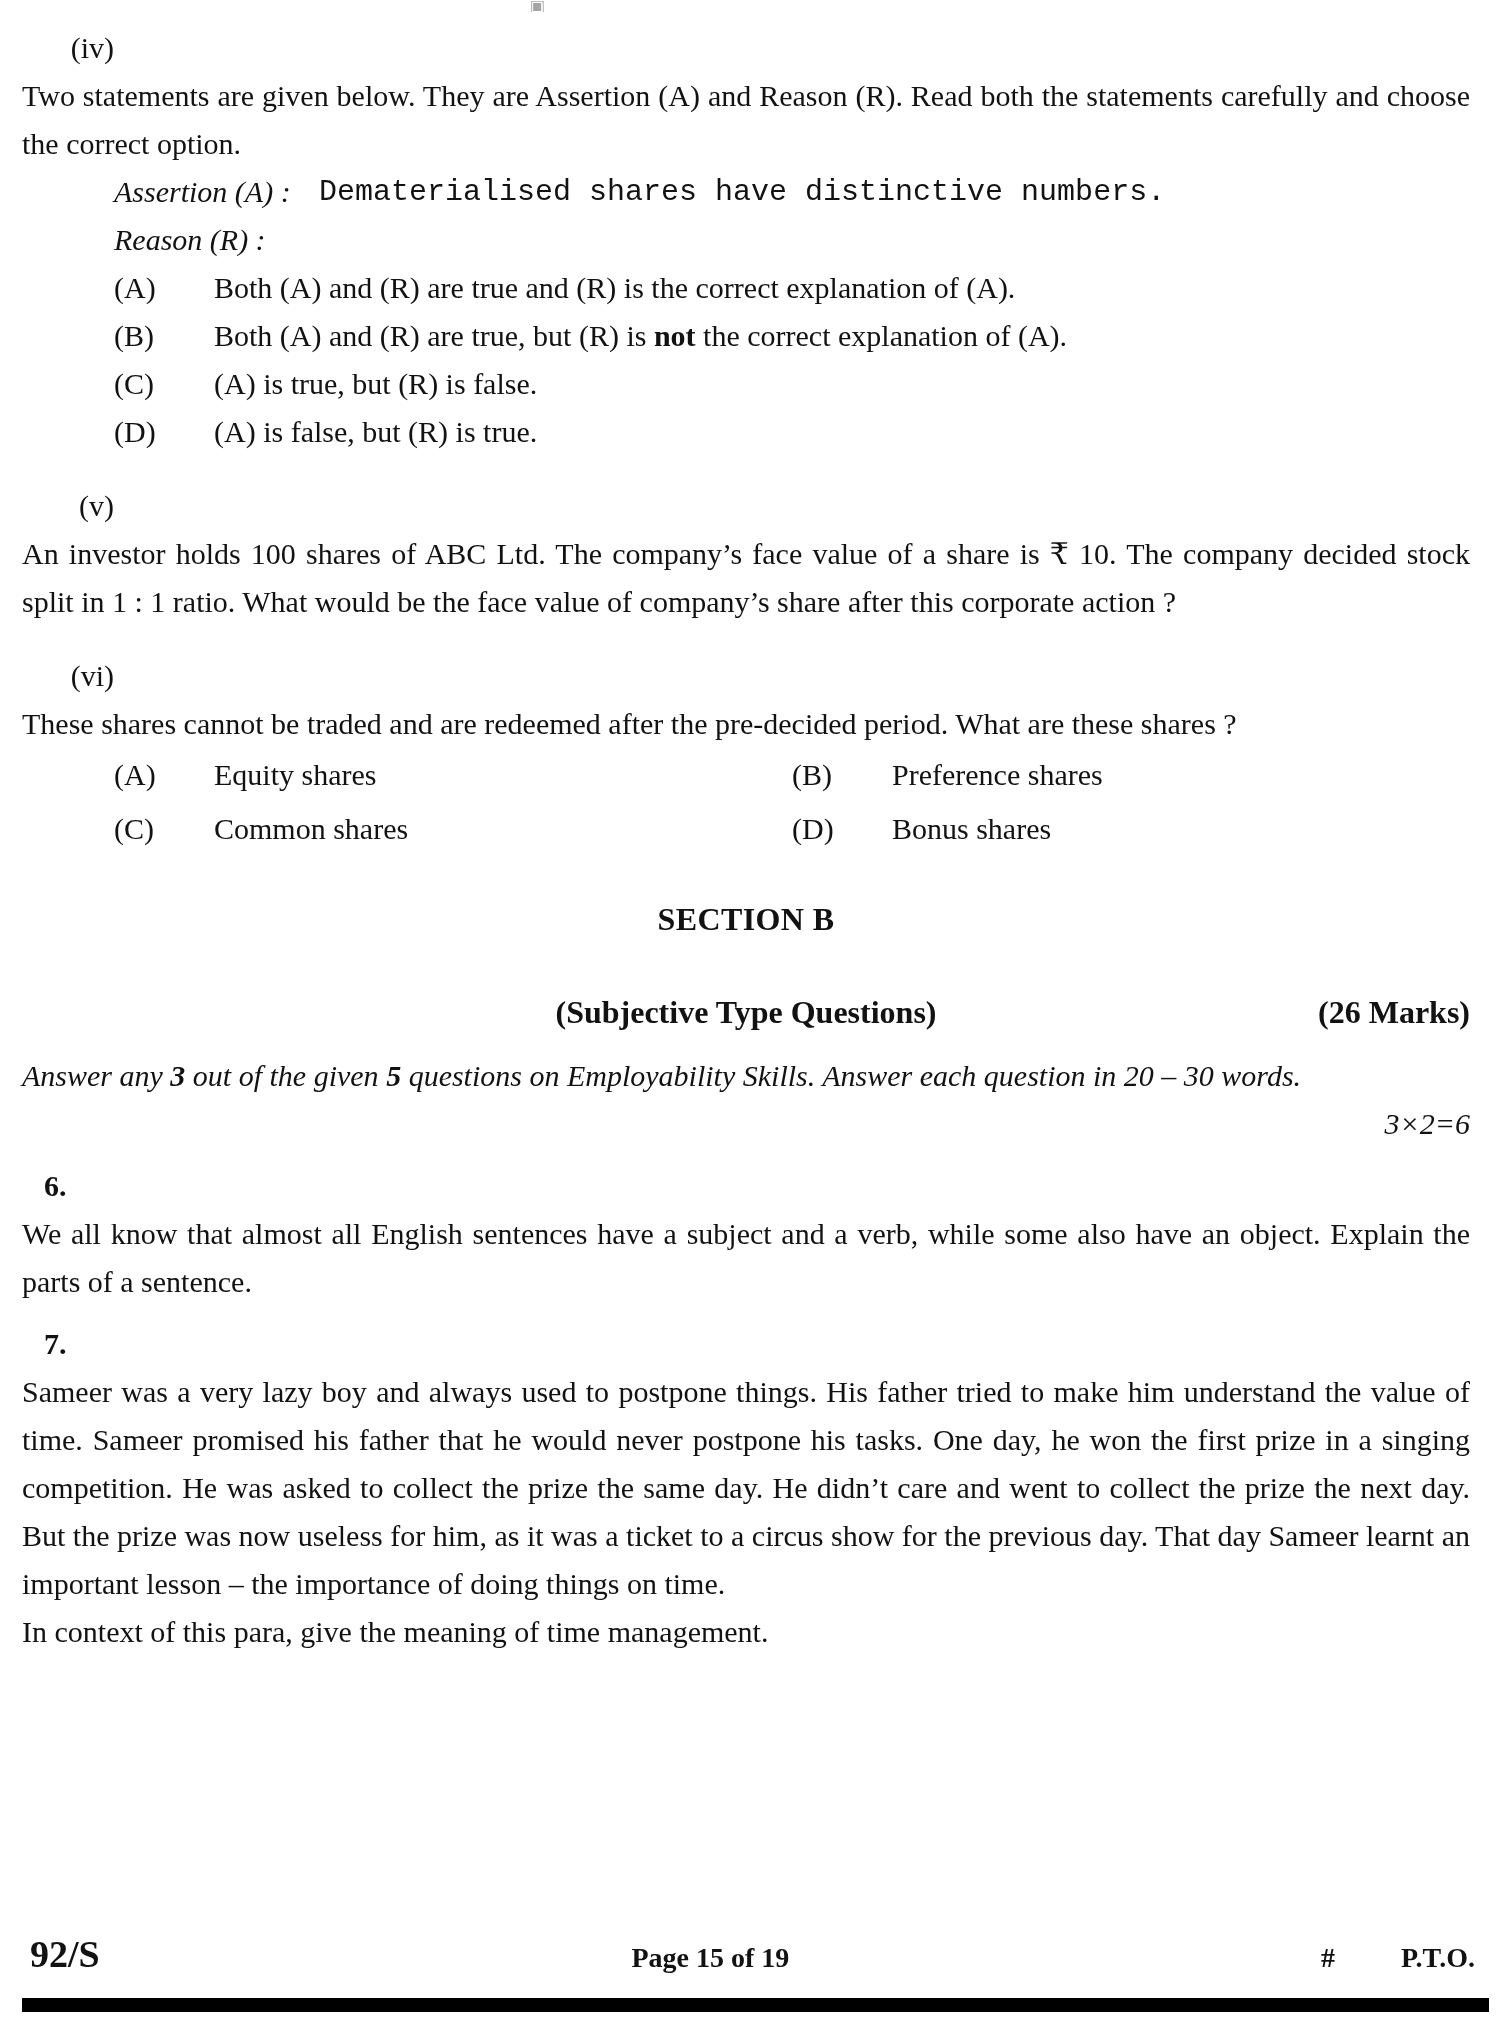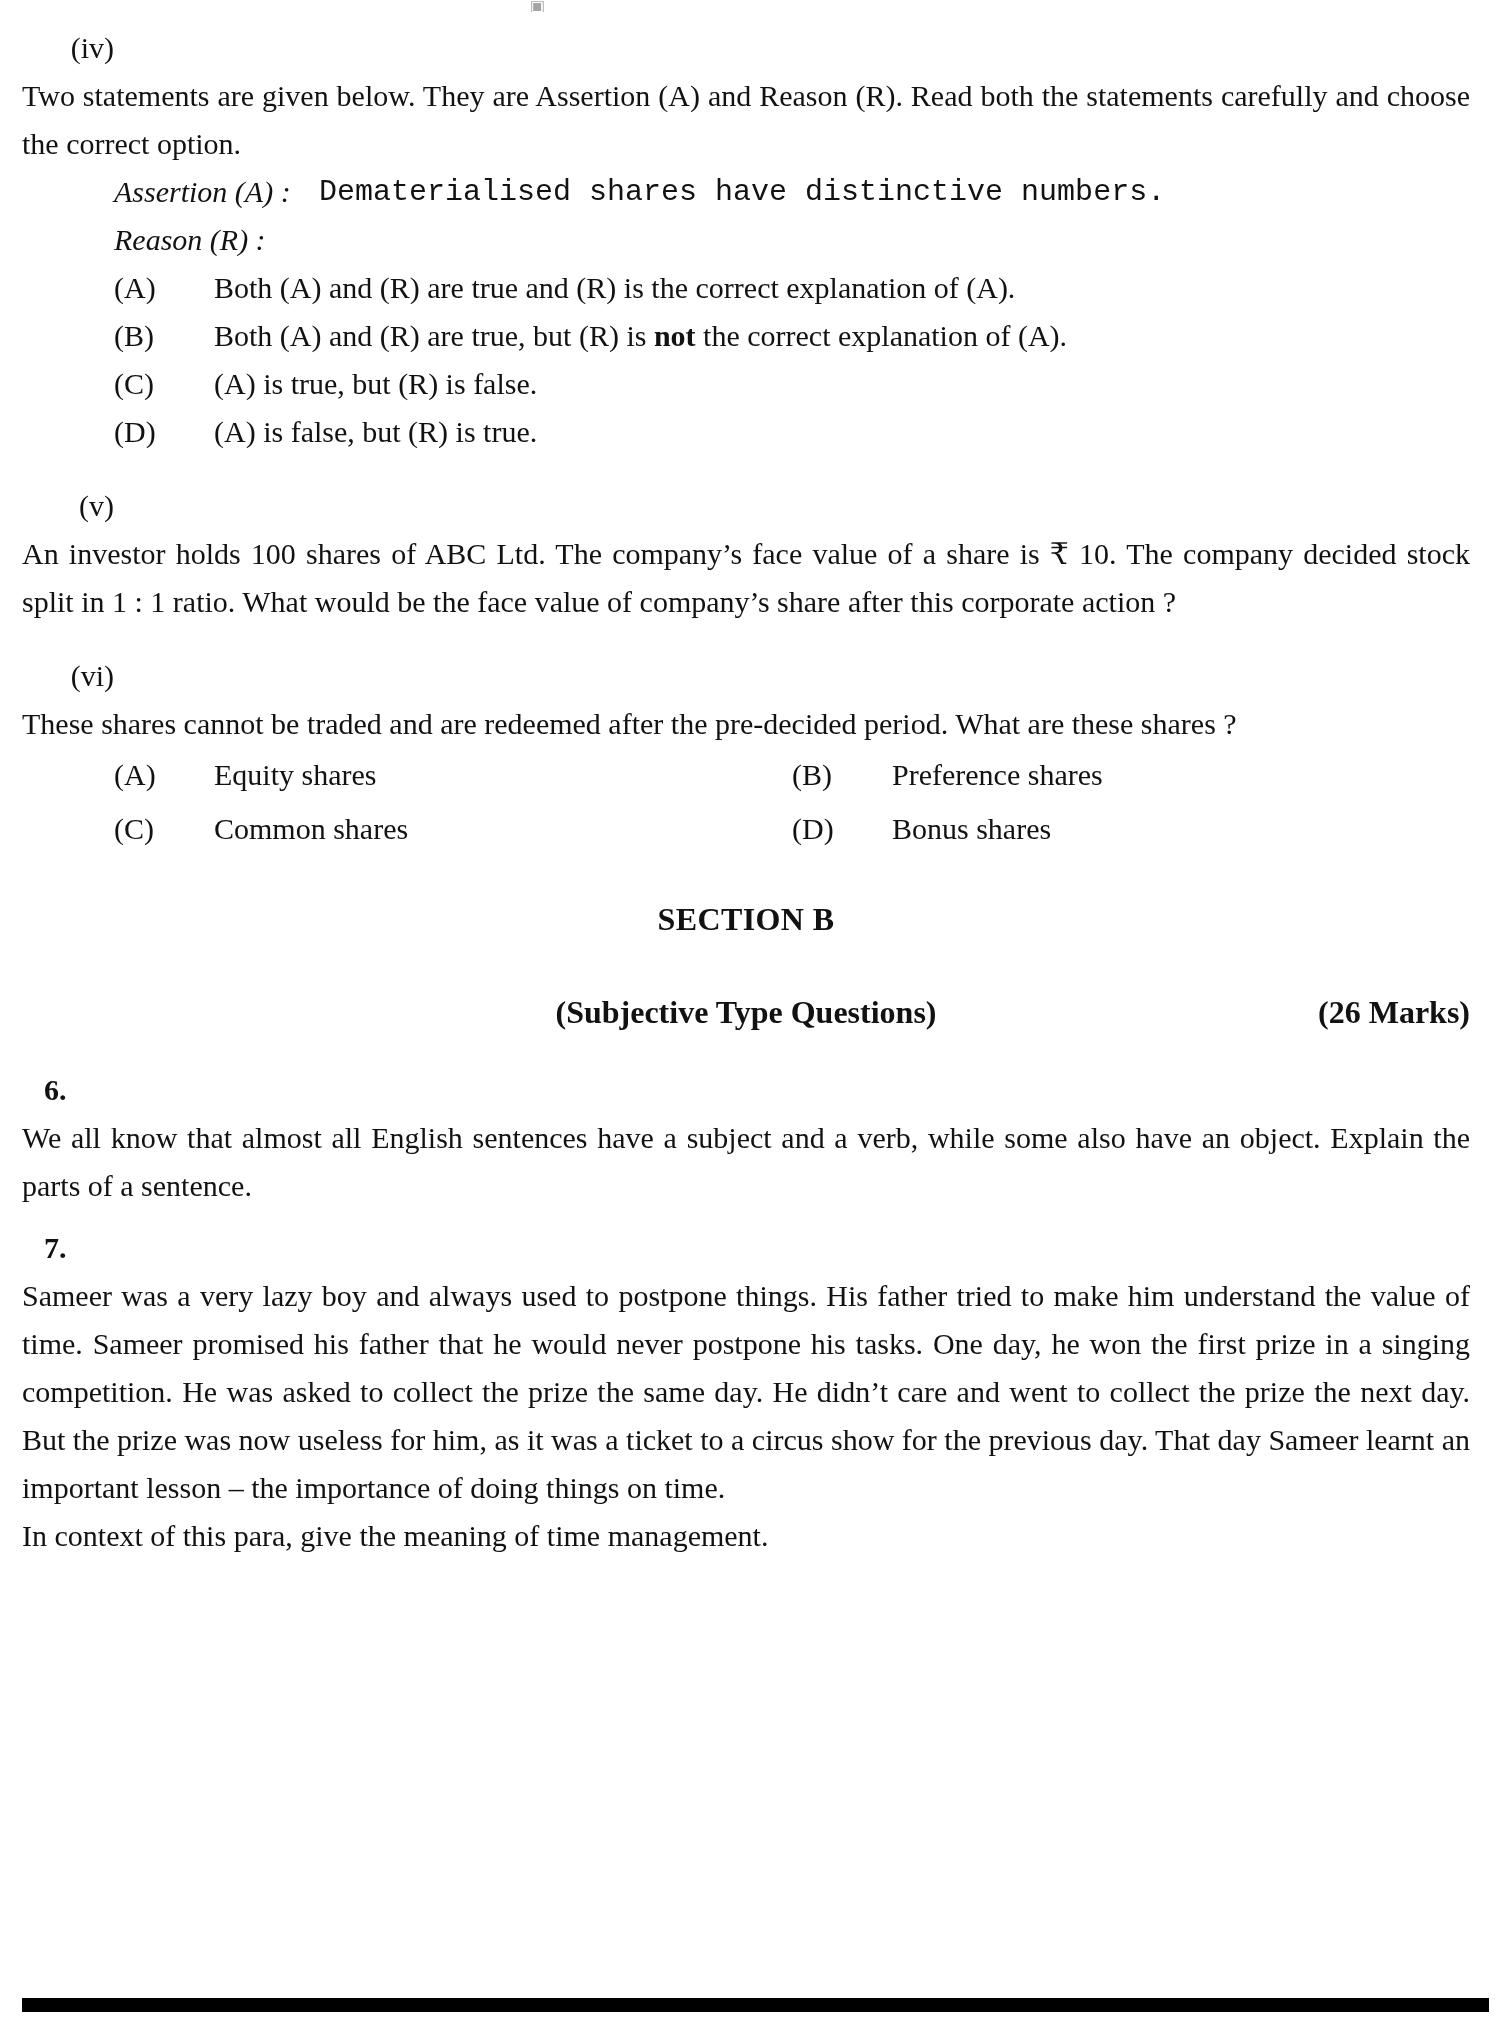--- a/index.html
+++ b/index.html
@@ -275,20 +275,24 @@
     <div class="spacer-lg"></div>
 
     <div class="section-title">SECTION B</div>
     <div class="subsec-line">
       <span>(Subjective Type Questions)</span>
       <span class="marks">(26 Marks)</span>
     </div>
 
     <div class="spacer-sm"></div>
 
+    <div class="instruction">
+      <span>Answer any </span><b>3</b><span> out of the given </span><b>5</b><span> questions on Employability Skills. Answer each question in 20 – 30 words.</span>
+      <span class="marks-right">3×2=6</span>
+    </div>
 
     <div class="spacer-sm"></div>
 
     <div class="q-block">
       <div class="q-label num-label">6.</div>
       <div class="q-body">We all know that almost all English sentences have a subject and a verb, while some also have an object. Explain the parts of a sentence.</div>
     </div>
 
     <div class="spacer-sm"></div>
 
@@ -296,16 +300,22 @@
       <div class="q-label num-label">7.</div>
       <div class="q-body">Sameer was a very lazy boy and always used to postpone things. His father tried to make him understand the value of time. Sameer promised his father that he would never postpone his tasks. One day, he won the first prize in a singing competition. He was asked to collect the prize the same day. He didn’t care and went to collect the prize the next day. But the prize  was now useless for him, as it was a ticket to a circus show for the previous day. That day Sameer learnt an important lesson – the importance of doing things on time.</div>
     </div>
     <div class="q-block">
       <div class="q-label num-label"></div>
       <div class="q-body nojust">In context of this para, give the meaning of time management.</div>
     </div>
 
   </div>
 
+  <div class="footer">
+    <div class="footer-code">92/S</div>
+    <div class="footer-page">Page 15 of 19</div>
+    <div class="footer-hash">#</div>
+    <div class="footer-pto">P.T.O.</div>
+  </div>
 
   <div class="bottom-rule"></div>
 
 </div>
 
 </body></html>

